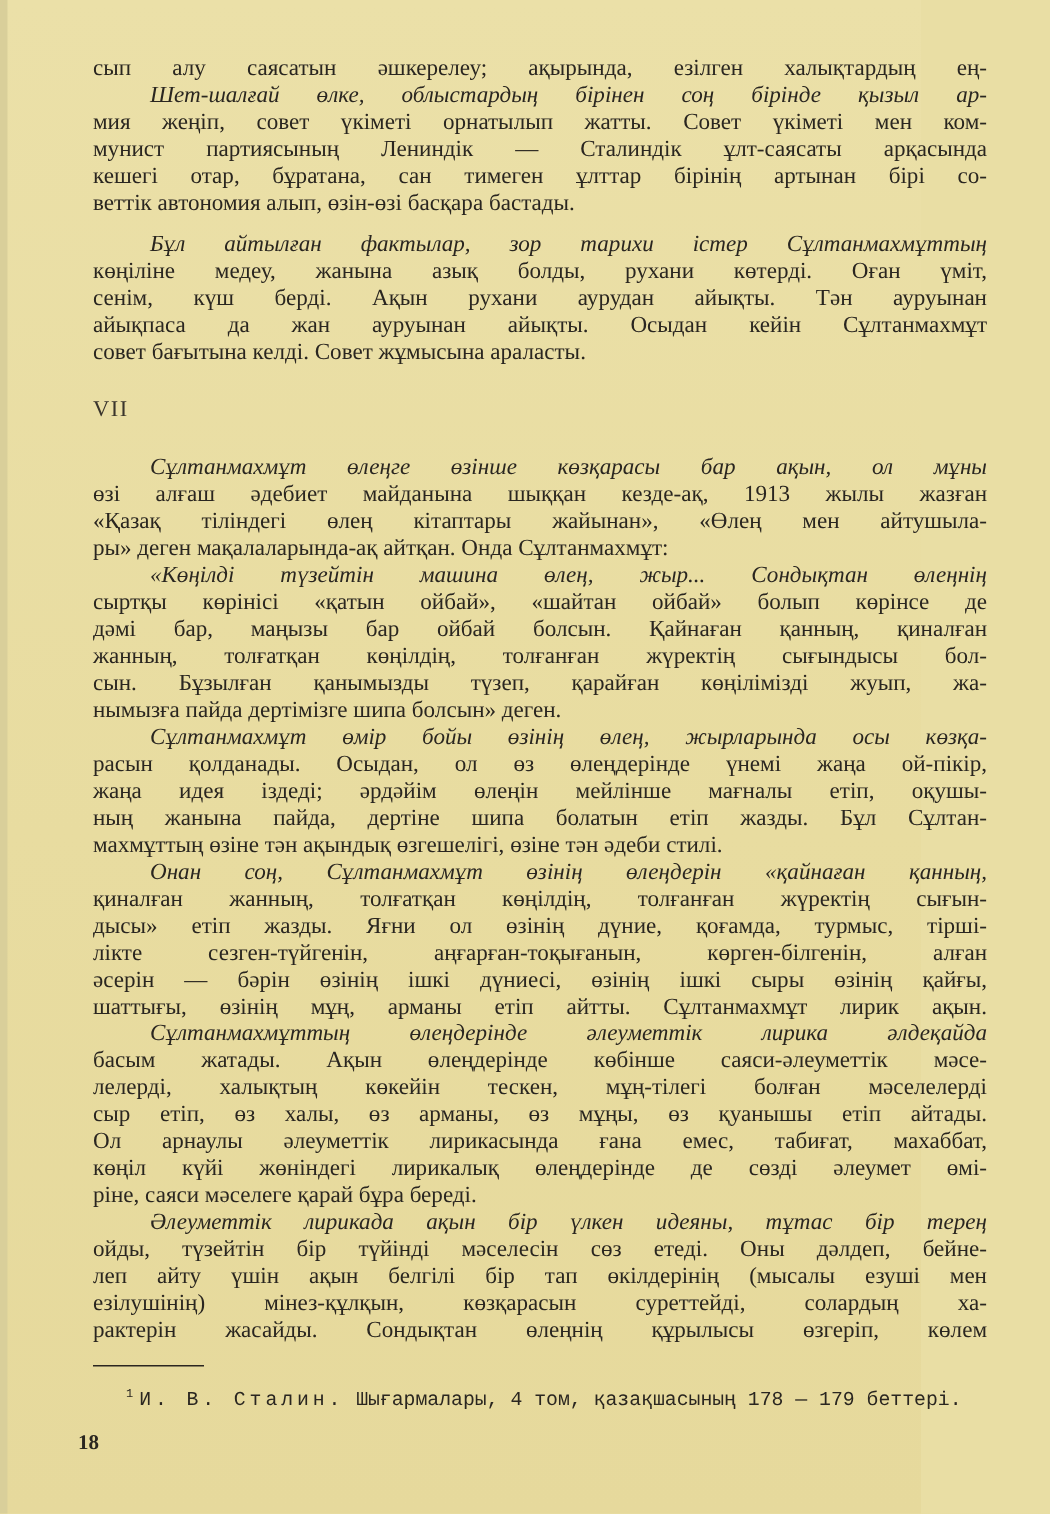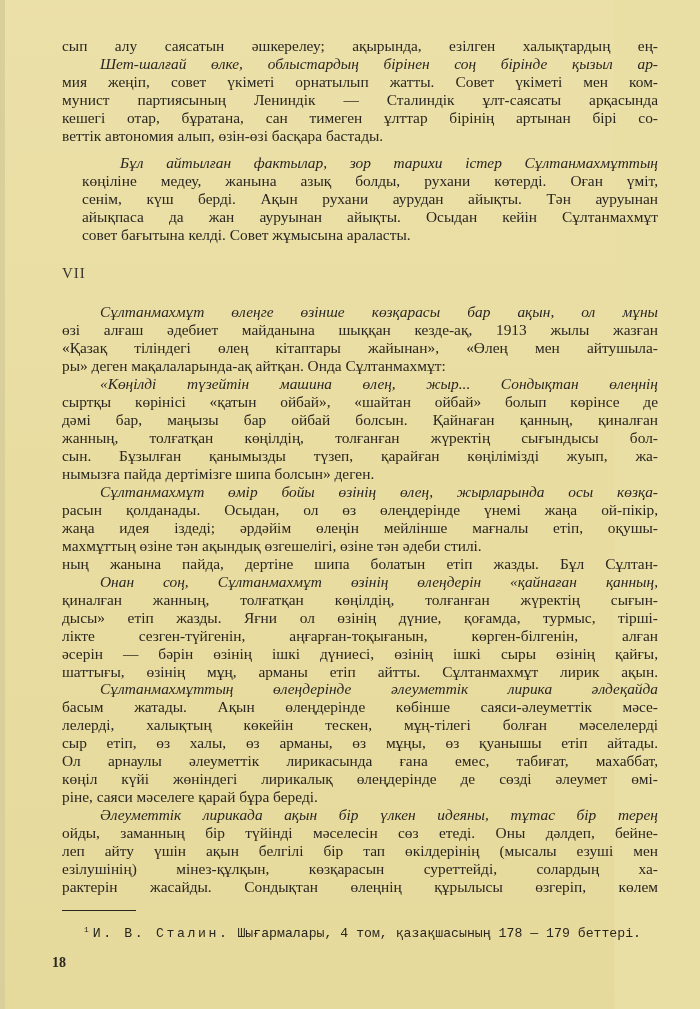--- a/index.html
+++ b/index.html
@@ -59,21 +59,21 @@
 
     <p class="para">
       <span class="line">сып алу саясатын әшкерелеу; ақырында, езілген халықтардың ең-</span>
       <span class="line first-indent">Шет-шалғай өлке, облыстардың бірінен соң бірінде қызыл ар-</span>
       <span class="line">мия жеңіп, совет үкіметі орнатылып жатты. Совет үкіметі мен ком-</span>
       <span class="line">мунист партиясының Лениндік — Сталиндік ұлт-саясаты арқасында</span>
       <span class="line">кешегі отар, бұратана, сан тимеген ұлттар бірінің артынан бірі со-</span>
       <span class="line last">веттік автономия алып, өзін-өзі басқара бастады.</span>
     </p>
 
-    <p class="para" style="margin-top:9px;margin-left:20px;">
+    <p class="para" style="margin-top:9px;">
       <span class="line first-indent">Бұл айтылған фактылар, зор тарихи істер  Сұлтанмахмұттың</span>
       <span class="line">көңіліне медеу, жанына азық болды,  рухани көтерді.  Оған үміт,</span>
       <span class="line">сенім, күш берді. Ақын рухани аурудан  айықты.  Тән  ауруынан</span>
       <span class="line">айықпаса да жан ауруынан айықты. Осыдан кейін  Сұлтанмахмұт</span>
       <span class="line last">совет бағытына келді. Совет жұмысына араласты.</span>
     </p>
 
     <div class="section-number">VII</div>
 
     <p class="para">
@@ -89,22 +89,22 @@
       <span class="line">дәмі бар, маңызы бар ойбай болсын. Қайнаған қанның, қиналған</span>
       <span class="line">жанның, толғатқан көңілдің, толғанған жүректің  сығындысы бол-</span>
       <span class="line">сын. Бұзылған қанымызды түзеп, қарайған көңілімізді  жуып, жа-</span>
       <span class="line last">нымызға пайда дертімізге шипа болсын» деген.</span>
     </p>
 
     <p class="para">
       <span class="line first-indent">Сұлтанмахмұт өмір бойы өзінің өлең, жырларында осы көзқа-</span>
       <span class="line">расын қолданады. Осыдан, ол өз өлеңдерінде үнемі жаңа ой-пікір,</span>
       <span class="line">жаңа идея іздеді; әрдәйім өлеңін мейлінше мағналы  етіп, оқушы-</span>
+      <span class="line">ның жанына пайда, дертіне шипа болатын етіп жазды. Бұл Сұлтан-</span>
       <span class="line last">махмұттың өзіне тән ақындық өзгешелігі, өзіне тән әдеби стилі.</span>
-      <span class="line">ның жанына пайда, дертіне шипа болатын етіп жазды. Бұл Сұлтан-</span>
     </p>
 
     <p class="para">
       <span class="line first-indent">Онан соң, Сұлтанмахмұт өзінің өлеңдерін  «қайнаған қанның,</span>
       <span class="line">қиналған жанның, толғатқан көңілдің, толғанған жүректің сығын-</span>
       <span class="line">дысы» етіп жазды. Яғни ол өзінің дүние, қоғамда, турмыс,  тірші-</span>
       <span class="line">лікте сезген-түйгенін, аңғарған-тоқығанын,  көрген-білгенін, алған</span>
       <span class="line">әсерін — бәрін өзінің ішкі дүниесі, өзінің ішкі сыры  өзінің қайғы,</span>
       <span class="line">шаттығы, өзінің мұң, арманы етіп айтты. Сұлтанмахмұт лирик ақын.</span>
     </p>
@@ -114,21 +114,21 @@
       <span class="line">басым жатады. Ақын өлеңдерінде көбінше саяси-әлеуметтік мәсе-</span>
       <span class="line">лелерді, халықтың көкейін тескен, мұң-тілегі  болған  мәселелерді</span>
       <span class="line">сыр етіп, өз халы, өз арманы, өз мұңы, өз қуанышы етіп айтады.</span>
       <span class="line">Ол арнаулы әлеуметтік лирикасында ғана емес, табиғат, махаббат,</span>
       <span class="line">көңіл күйі жөніндегі лирикалық өлеңдерінде де сөзді әлеумет өмі-</span>
       <span class="line last">ріне, саяси мәселеге қарай бұра береді.</span>
     </p>
 
     <p class="para">
       <span class="line first-indent">Әлеуметтік лирикада ақын бір үлкен идеяны,  тұтас бір терең</span>
-      <span class="line">ойды, заманның бір түйінді мәселесін сөз етеді. Оны дәлдеп, бейне-</span>
+      <span class="line">ойды, түзейтін бір түйінді мәселесін сөз етеді. Оны дәлдеп, бейне-</span>
       <span class="line">леп айту үшін ақын белгілі бір тап өкілдерінің (мысалы езуші мен</span>
       <span class="line">езілушінің) мінез-құлқын,  көзқарасын  суреттейді,  солардың ха-</span>
       <span class="line">рактерін жасайды. Сондықтан өлеңнің құрылысы  өзгеріп,  көлем</span>
     </p>
   </div>
 
   <div class="footnote-rule"></div>
 
   <div class="footnote">
     <span class="sup">1</span><span class="spaced">И. В. Сталин.</span>

